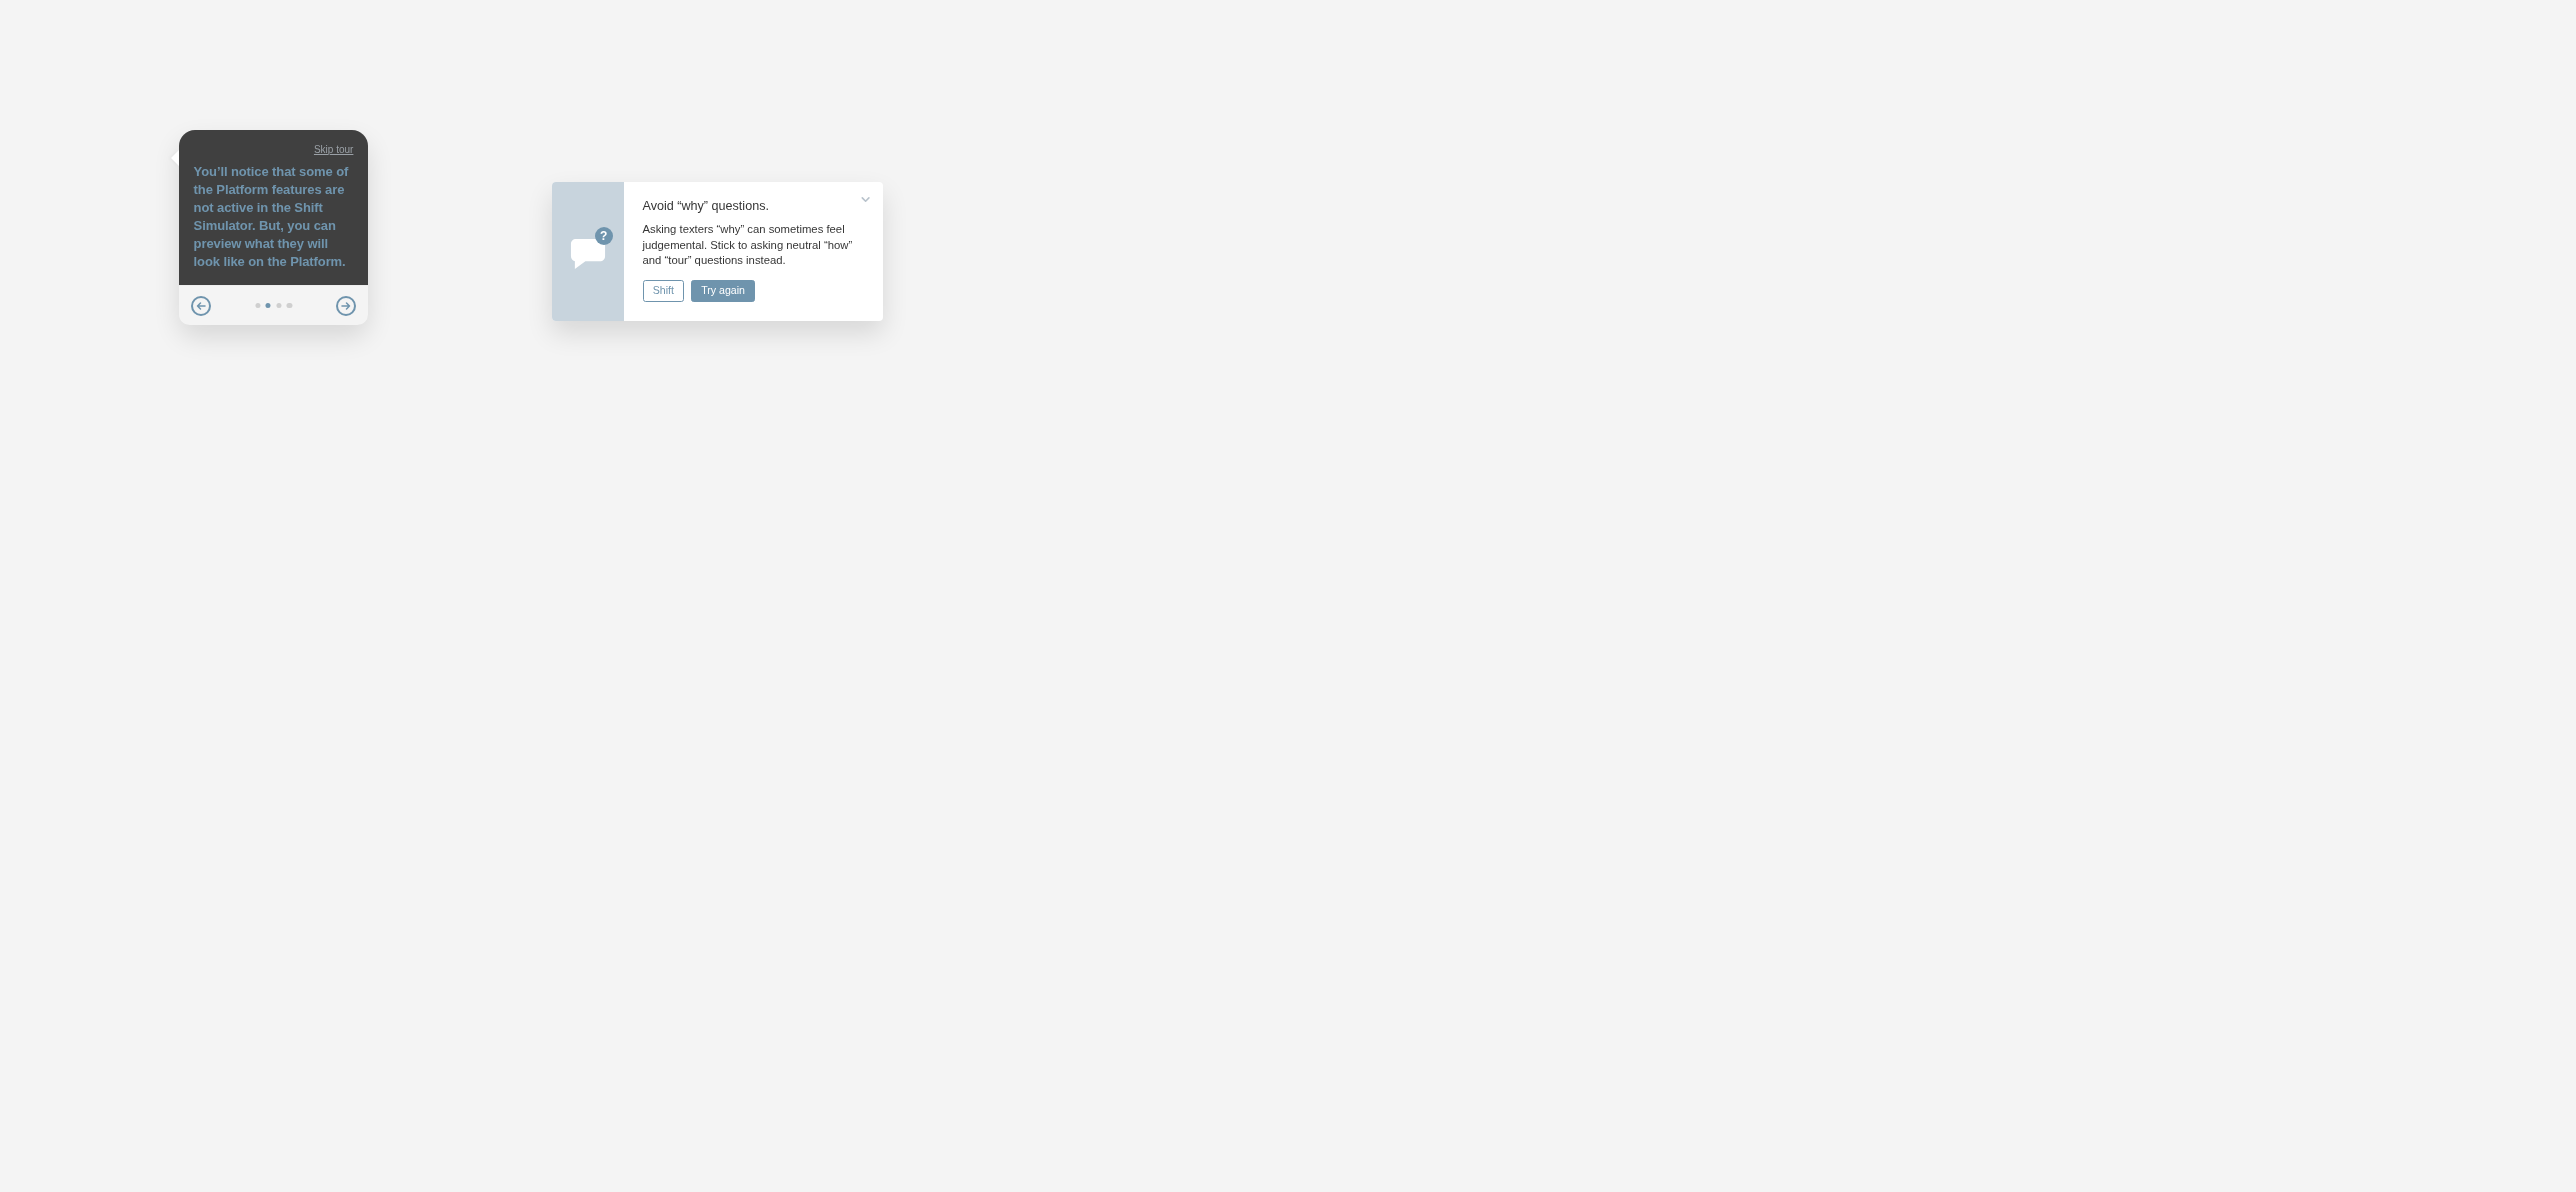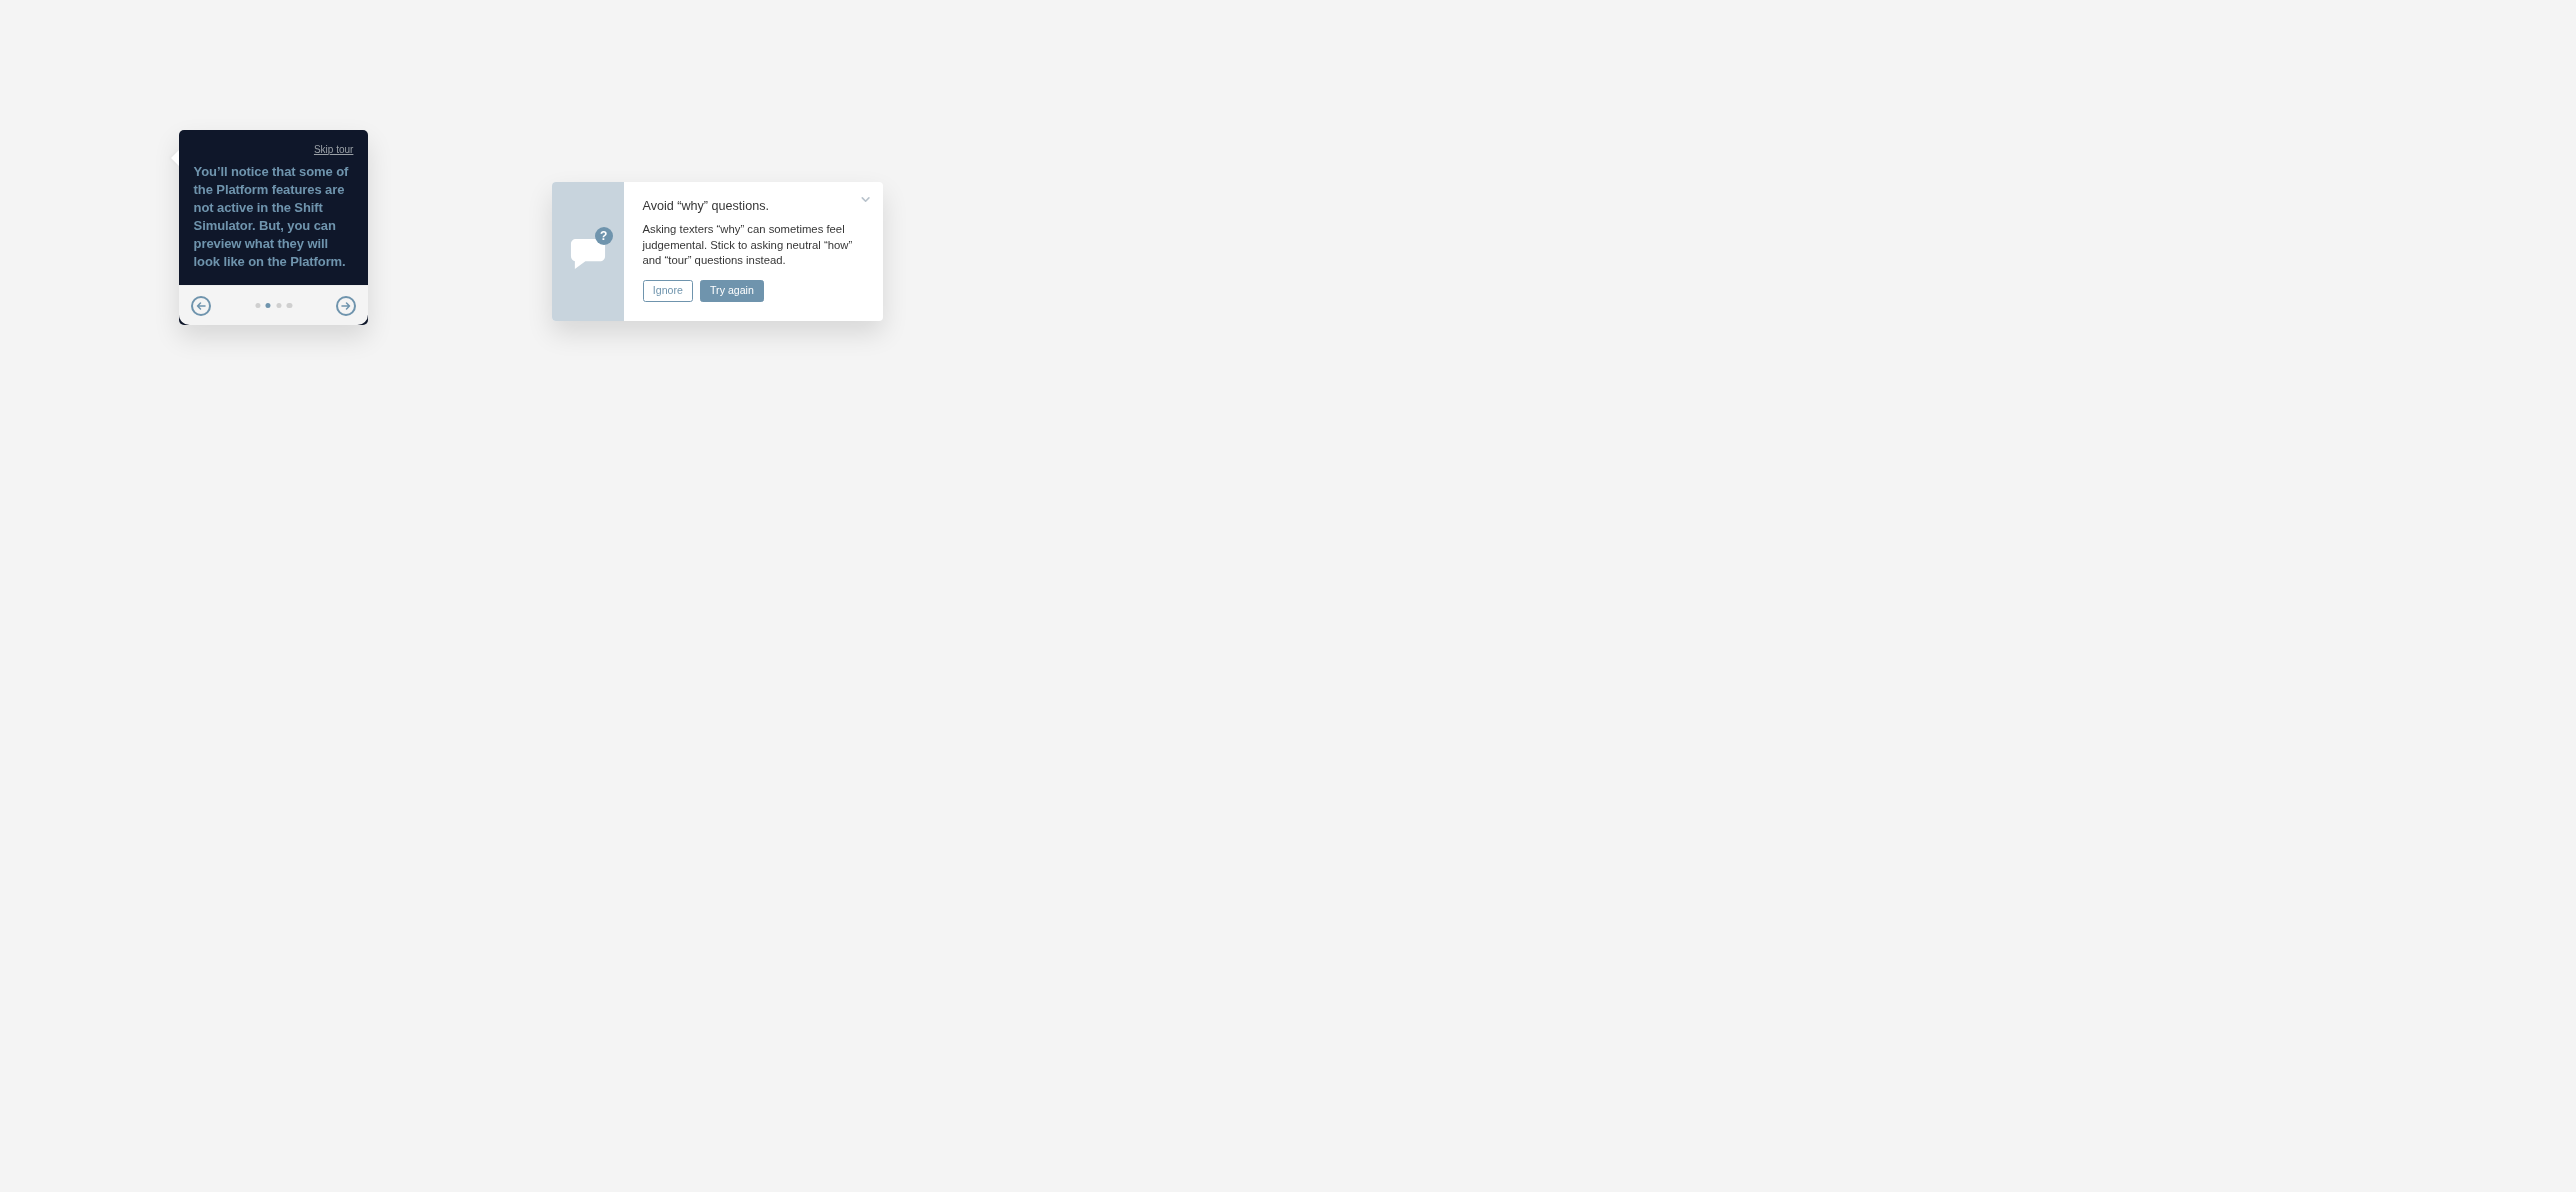--- a/index.html
+++ b/index.html
@@ -10,22 +10,22 @@
       height: 481px;
       position: relative;
     }
 
     
     .tour-card {
       position: absolute;
       left: 179px;
       top: 130px;
       width: 189px;
-      background: #0f172a;
-      border-radius: 5px;
+      background: #404040;
+      border-radius: 16px;
       box-shadow: 0 12px 26.5px rgba(0,0,0,0.12);
     }
     .tour-tail {
       position: absolute;
       left: -8px;
       top: 20px;
       width: 0; height: 0;
       border-top: 8px solid transparent;
       border-bottom: 8px solid transparent;
       border-right: 8px solid #fff;
@@ -218,18 +218,18 @@
     <div class="collapse-btn">
       <span>
         <svg width="13.2" height="13.2" viewBox="0 0 24 24">
           <path d="M6 9l6 6 6-6" stroke="#b9c3cc" stroke-width="3" fill="none" stroke-linecap="round" stroke-linejoin="round"></path>
         </svg>
       </span>
     </div>
     <div class="tip-title">Avoid “why” questions.</div>
     <div class="tip-desc">Asking texters “why” can sometimes feel judgemental. Stick to asking neutral “how” and “tour” questions instead.</div>
     <div class="btn-row">
-      <div class="btn btn-outline">Ignore</div>
+      <div class="btn btn-outline">Shift</div>
       <div class="btn btn-solid">Try again</div>
     </div>
   </div>
 </div>
 
 
 </body></html>

